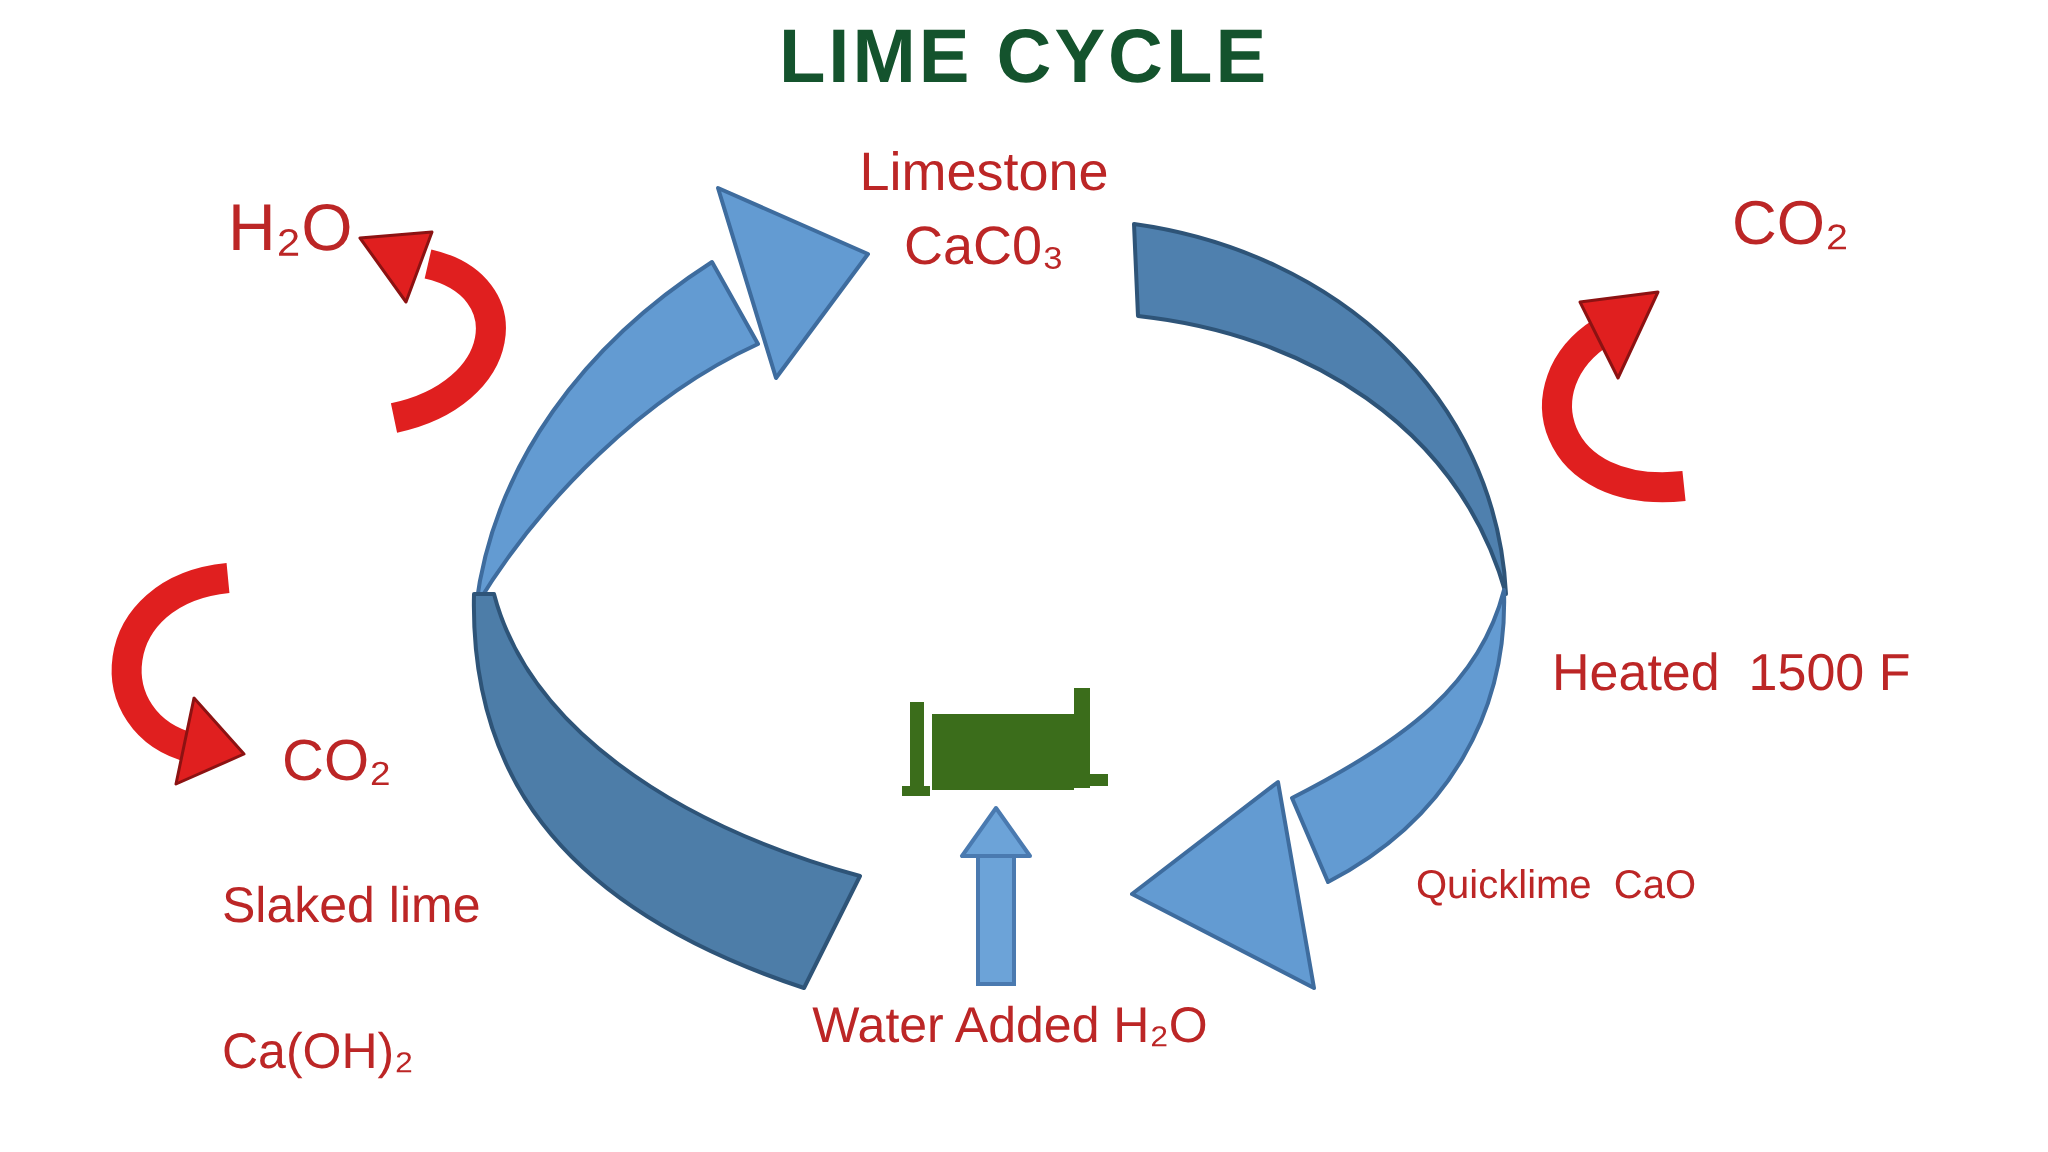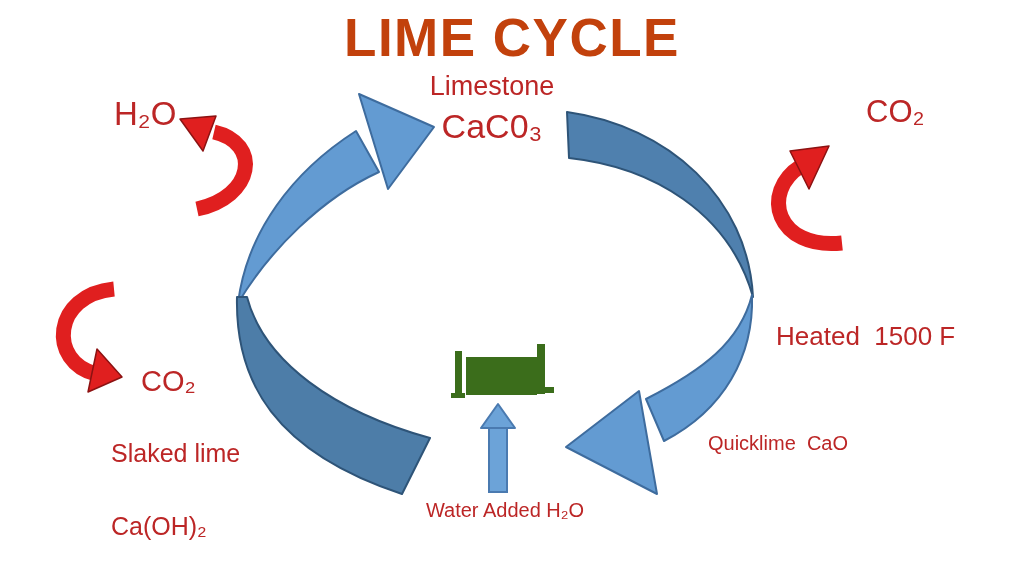--- a/index.html
+++ b/index.html
@@ -5,31 +5,31 @@
   html,body{margin:0;padding:0;background:#ffffff;}
   .stage{
     position:relative;width:1024px;height:576px;background:#ffffff;overflow:hidden;
     font-family:"Liberation Sans","DejaVu Sans",sans-serif;
   }
   .stage svg{position:absolute;left:0;top:0;}
   .t{position:absolute;white-space:pre;line-height:1.05;}
   .red{color:#bc2626;}
   .title{
     left:50%;top:10px;transform:translateX(-50%);
-    color:#c2410c;font-size:53px;font-weight:900;letter-spacing:1.5px;
+    color:#14532d;font-size:38px;font-weight:900;letter-spacing:1.5px;
   }
   .centered{transform:translateX(-50%);text-align:right;}
   .limestone{left:492px;top:72px;font-size:27px;}
-  .caco3{left:492px;top:109px;font-size:34px;}
+  .caco3{left:492px;top:109px;font-size:27px;}
   .h2o-top{left:114px;top:97px;font-size:33px;}
   .carbonated{left:92px;top:229px;font-size:21px;}
   .co2-left{left:141px;top:366px;font-size:29px;}
   .slaked1{left:111px;top:440px;font-size:25px;}
   .slaked2{left:111px;top:477px;font-size:25px;margin-top:36px;}
-  .water{left:505px;top:500px;font-size:20px;}
+  .water{left:505px;top:500px;font-size:25px;}
   .quicklime{left:708px;top:433px;font-size:20px;}
   .heated{left:776px;top:323px;font-size:26px;}
   .co2-right{left:866px;top:96px;font-size:31px;}
 </style>
 </head>
 <body>
 
 <div class="stage">
 
   <svg width="1024" height="576" viewBox="0 0 1024 576">

